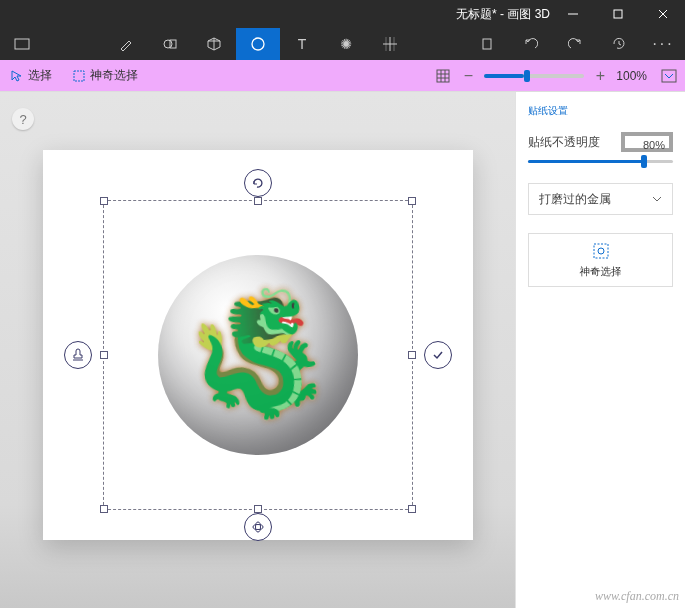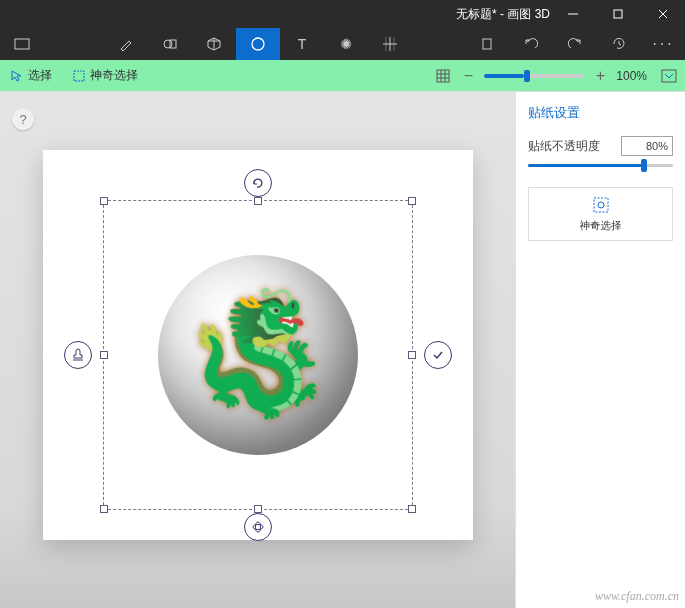--- a/index.html
+++ b/index.html
@@ -9,21 +9,21 @@
   .titlebar .title { flex: 1; text-align: right; }
   .winbtns { display: flex; height: 100%; }
   .winbtn { width: 45px; display: flex; align-items: center; justify-content: center; color: #fff; }
   .winbtn svg { width: 10px; height: 10px; }
 
   .ribbon { height: 32px; background: #2b2b2b; display: flex; align-items: center; }
   .rbtn { width: 44px; height: 32px; display: flex; align-items: center; justify-content: center; color: #ddd; }
   .rbtn.active { background: #0c6dcf; }
   .rbtn-gap { width: 60px; }
 
-  .toolbar { height: 32px; background: #86efac; border-bottom: 1px solid #ddd; display: flex; align-items: center; font-size: 12px; color: #333; }
+  .toolbar { height: 32px; background: #f0abfc; border-bottom: 1px solid #ddd; display: flex; align-items: center; font-size: 12px; color: #333; }
   .tbtn { display: flex; align-items: center; gap: 4px; padding: 0 10px; height: 100%; }
   .tbtn svg { width: 14px; height: 14px; }
   .tspacer { flex: 1; }
   .zoom { display: flex; align-items: center; gap: 8px; padding-right: 8px; }
   .zoom-slider { width: 100px; height: 4px; background: #ccc; position: relative; border-radius: 2px; }
   .zoom-fill { position: absolute; left: 0; top: 0; height: 100%; background: #0c6dcf; border-radius: 2px; }
   .zoom-thumb { position: absolute; top: -4px; width: 6px; height: 12px; background: #0c6dcf; border-radius: 2px; }
   .zoom-pm { width: 16px; text-align: center; font-size: 16px; color: #666; }
 
   .main { display: flex; height: calc(608px - 28px - 32px - 32px); }
@@ -37,23 +37,23 @@
   .h-sw{left:-4px;bottom:-4px}.h-s{left:50%;bottom:-4px;margin-left:-4px}.h-se{right:-4px;bottom:-4px}
   .float-btn { position: absolute; width: 28px; height: 28px; border-radius: 50%; background: #fff; border: 1.5px solid #3a3a6a; display: flex; align-items: center; justify-content: center; }
   .fb-top { left: 50%; top: -32px; margin-left: -14px; }
   .fb-bot { left: 50%; bottom: -32px; margin-left: -14px; }
   .fb-left { left: -40px; top: 50%; margin-top: -14px; }
   .fb-right { right: -40px; top: 50%; margin-top: -14px; }
   .sphere { position: absolute; left: 50%; top: 50%; width: 200px; height: 200px; margin: -100px 0 0 -100px; border-radius: 50%; background: radial-gradient(circle at 35% 28%, #fff 0%, #e9e9e9 28%, #b9b9bb 62%, #8f8f93 88%, #6b6b70 100%); box-shadow: inset -14px -20px 40px rgba(0,0,0,.25); overflow: hidden; display:flex; align-items:center; justify-content:center; }
   .dragon { font-size:120px; color:#c7882f; text-shadow:0 0 6px #a5641a, 0 0 2px #fff3d0; transform: rotate(-8deg) scaleX(-1); opacity:.92; filter: blur(.3px); }
 
   .side { width: 170px; background: #fff; border-left: 1px solid #e2e2e2; padding: 12px; font-size: 12px; color: #444; }
-  .side h3 { color: #0c6dcf; font-size: 13px; font-weight: 500; margin-bottom: 14px; }
+  .side h3 { color: #0c6dcf; font-size: 10px; font-weight: 500; margin-bottom: 14px; }
   .opacity-row { display: flex; align-items: center; justify-content: space-between; margin-bottom: 6px; }
-  .opacity-val { width: 52px; height: 20px; border: 1px solid #a3a3a3; text-align: right; padding: 0 4px; font-size: 11px; line-height: 18px; }
+  .opacity-val { width: 52px; height: 20px; border: 4px solid #a3a3a3; text-align: right; padding: 0 4px; font-size: 11px; line-height: 18px; }
   .op-slider { width: 100%; height: 3px; background: #ccc; position: relative; margin: 8px 0 20px; border-radius: 2px; }
   .op-fill { position: absolute; left: 0; top: 0; height: 100%; background: #0c6dcf; border-radius: 2px; width: 80%; }
   .op-thumb { position: absolute; left: 80%; top: -5px; width: 6px; height: 13px; background: #0c6dcf; border-radius: 2px; margin-left: -3px; }
   .dropdown { width: 100%; height: 32px; border: 1px solid #ddd; display: flex; align-items: center; justify-content: space-between; padding: 0 10px; margin-bottom: 18px; }
   .btn-row { display: flex; gap: 8px; }
   .side-btn { flex: 1; height: 54px; border: 1px solid #ddd; display: flex; flex-direction: column; align-items: center; justify-content: center; gap: 4px; font-size: 10.5px; color: #333; }
   .side-btn svg { width: 20px; height: 20px; }
 
   .watermark { position: absolute; right: 6px; bottom: 4px; font-size: 12px; color: #aaa; font-style: italic; font-family: Liberation Serif, serif; }
 </style>
@@ -234,20 +234,26 @@
   <div class="side">
     <h3>贴纸设置</h3>
     <div class="opacity-row">
       <span>贴纸不透明度</span>
       <span class="opacity-val">80%</span>
     </div>
     <div class="op-slider">
       <div class="op-fill"></div>
         <div class="op-thumb"></div>
     </div>
+    <div class="dropdown">
+      <span>打磨过的金属</span>
+      <svg width="10" height="6" viewBox="0 0 10 6">
+          <path d="M1 1 L5 5 L9 1" fill="none" stroke="#666"></path>
+        </svg>
+    </div>
     <div class="btn-row">
       <div class="side-btn">
         <svg viewBox="0 0 20 20">
             <rect x="3" y="3" width="14" height="14" fill="none" stroke="#0c6dcf" stroke-dasharray="2 1.5"></rect>
             <circle cx="10" cy="10" r="3" fill="none" stroke="#0c6dcf"></circle>
           </svg>
         <span>神奇选择</span>
       </div>
     </div>
   </div>

